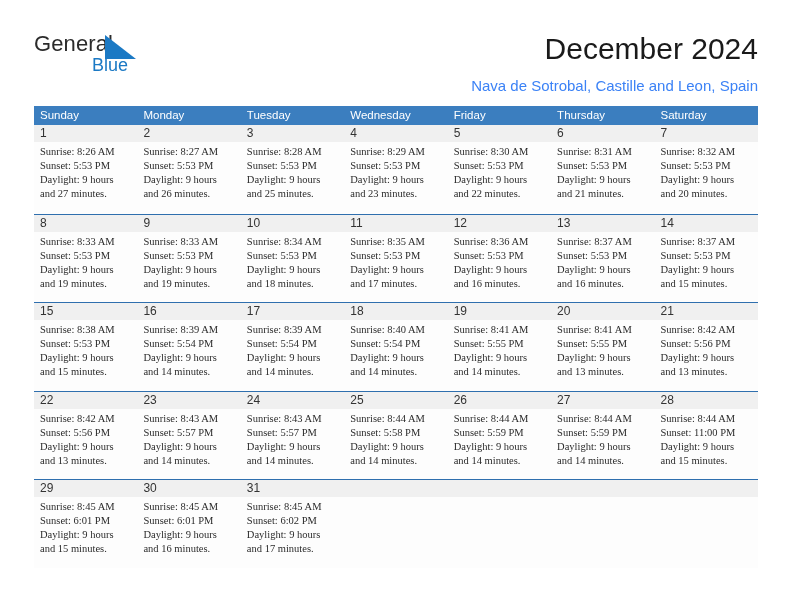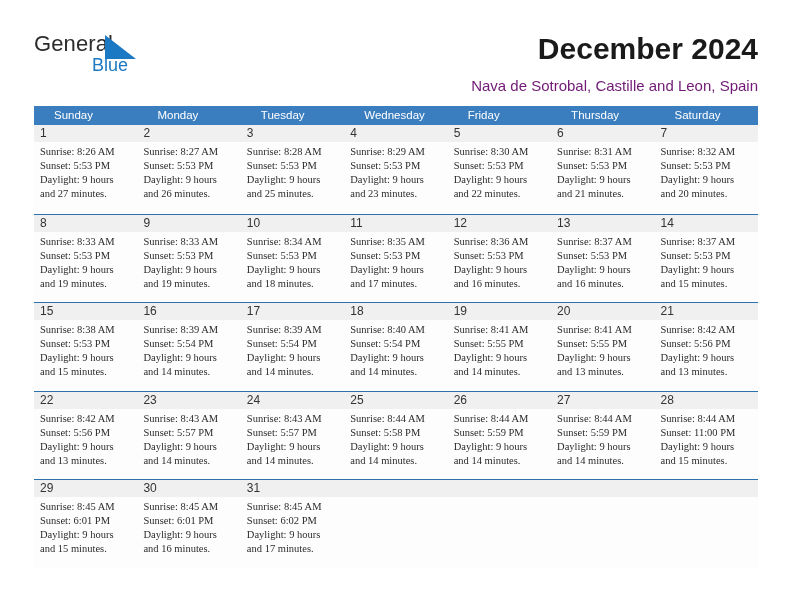--- a/index.html
+++ b/index.html
@@ -65,29 +65,29 @@
 
   .title {
     position: absolute;
     right: 34px;
     top: 32px;
     font-size: 30px;
     line-height: 34px;
     color: #1a1a1a;
     text-align: right;
     white-space: nowrap;
-    font-weight: bold;
+    font-weight: normal;
   }
   .subtitle {
     position: absolute;
     right: 34px;
     top: 77px;
     font-size: 15px;
     line-height: 18px;
-    color: #701a75;
+    color: #3b82f6;
     text-align: right;
     white-space: nowrap;
   }
 
   
   .calendar {
     position: absolute;
     left: 34px;
     top: 106px;
     width: 724px;
@@ -96,21 +96,21 @@
     display: flex;
     background: #3b7ebf;
     height: 19px;
   }
   .weekday {
     flex: 1 1 0;
     min-width: 0;
     color: #ffffff;
     font-size: 11.5px;
     line-height: 19px;
-    padding-left: 20px;
+    padding-left: 6px;
     box-sizing: border-box;
     white-space: nowrap;
     overflow: hidden;
   }
 
   .week-row {
     display: flex;
     border-top: 1.4px solid #2f6fae;
     height: 88.5px;
     box-sizing: border-box;

